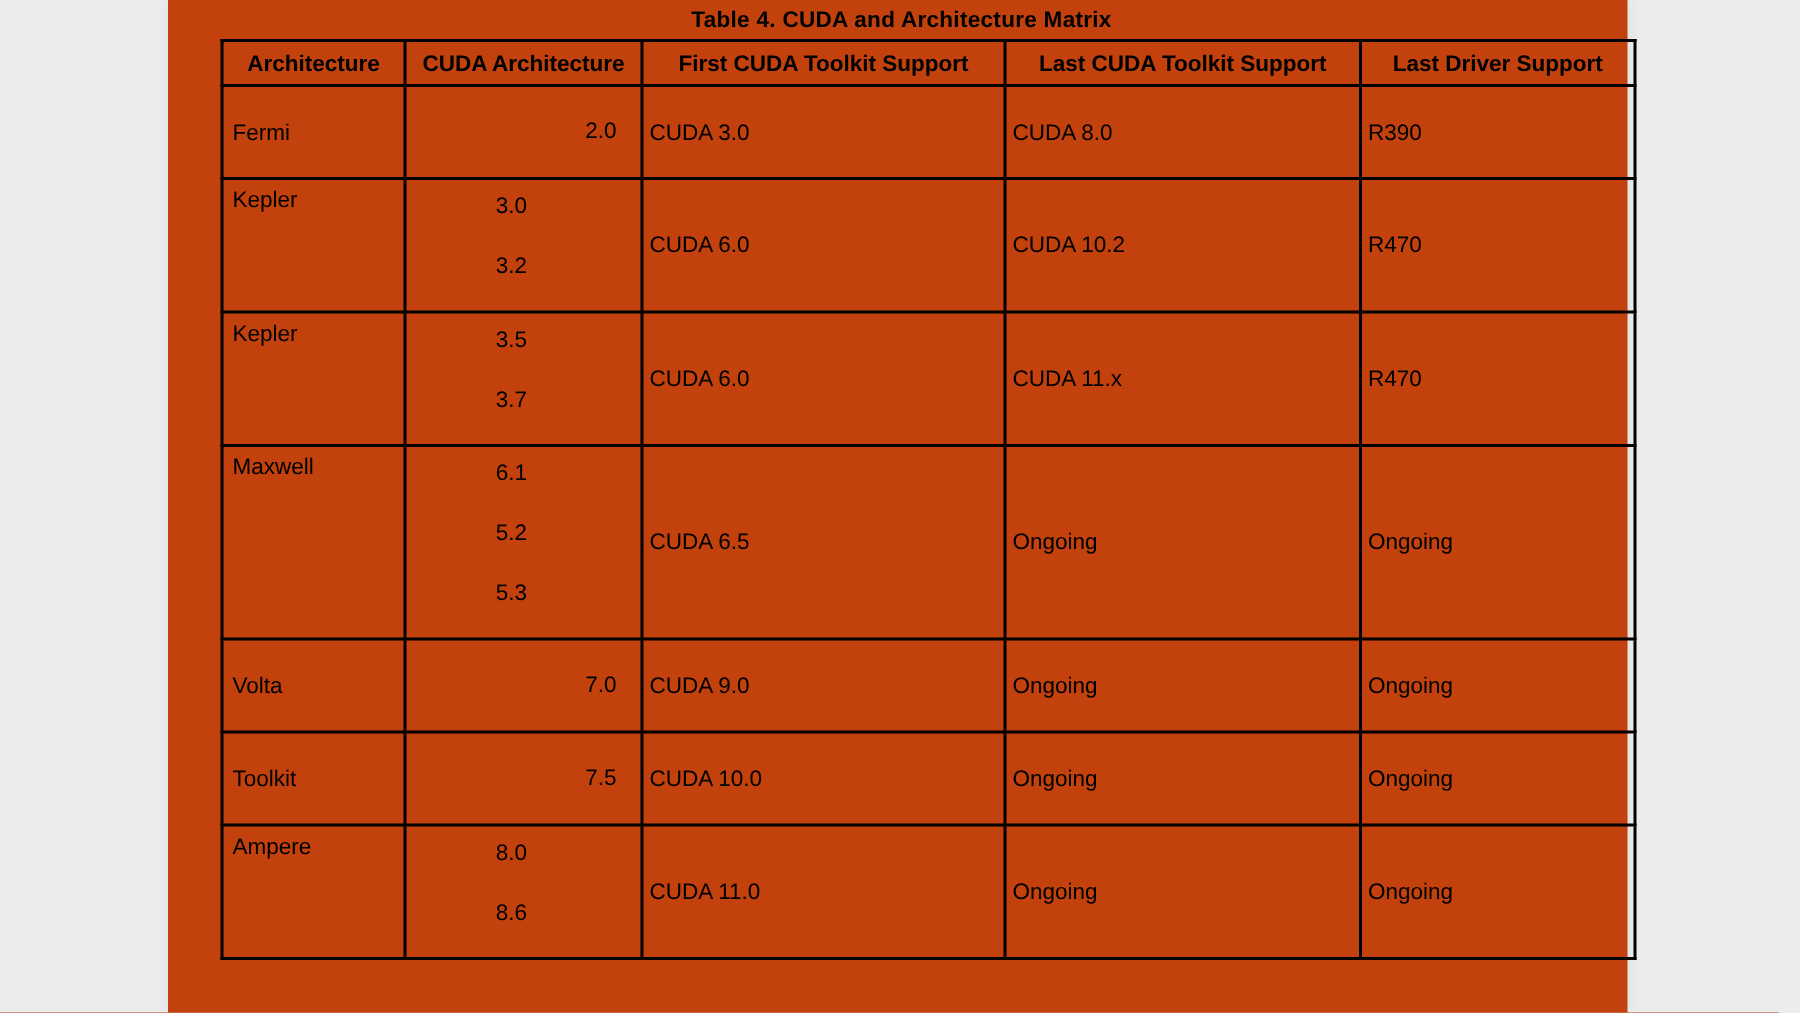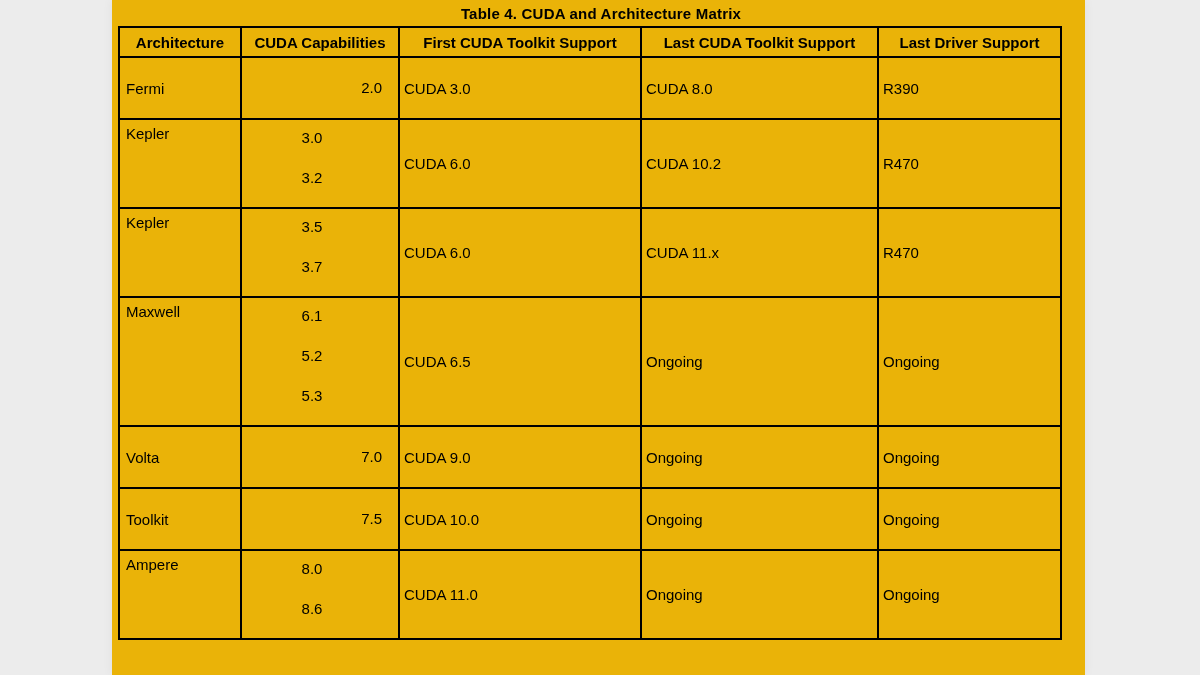--- a/index.html
+++ b/index.html
@@ -8,36 +8,36 @@
     background: #ececec;
     font-family: "Liberation Sans", sans-serif;
     color: #000;
     overflow: hidden;
     position: relative;
   }
   .page {
     position: absolute;
     left: 112px; top: 0;
     width: 973px; height: 675px;
-    background: #eab308;
+    background: #c2410c;
     box-shadow: 0 0 10px rgba(0,0,0,0.06);
   }
   .table-title {
     width: 942px;
     margin: 5px 0 4px 18px;
     text-align: center;
     font-weight: bold;
     font-size: 15px;
     letter-spacing: 0.2px;
   }
   table.matrix {
     border-collapse: collapse;
     table-layout: fixed;
     width: 942px;
-    margin-left: 6px;
+    margin-left: 35px;
   }
   col.c-arch   { width: 122px; }
   col.c-caps   { width: 158px; }
   col.c-first  { width: 242px; }
   col.c-last   { width: 237px; }
   col.c-driver { width: 183px; }
   th, td {
     border: 2px solid #000;
     font-size: 15px;
     overflow: hidden;
@@ -84,21 +84,21 @@
     <colgroup>
       <col class="c-arch">
       <col class="c-caps">
       <col class="c-first">
       <col class="c-last">
       <col class="c-driver">
     </colgroup>
     <thead>
       <tr>
           <th>Architecture</th>
-          <th>CUDA Capabilities</th>
+          <th>CUDA Architecture</th>
           <th>First CUDA Toolkit Support</th>
           <th>Last CUDA Toolkit Support</th>
           <th>Last Driver Support</th>
         </tr>
     </thead>
     <tbody>
         <tr class="single">
           <td class="arch">Fermi</td>
           <td class="caps">
             <div class="cap">2.0</div>

